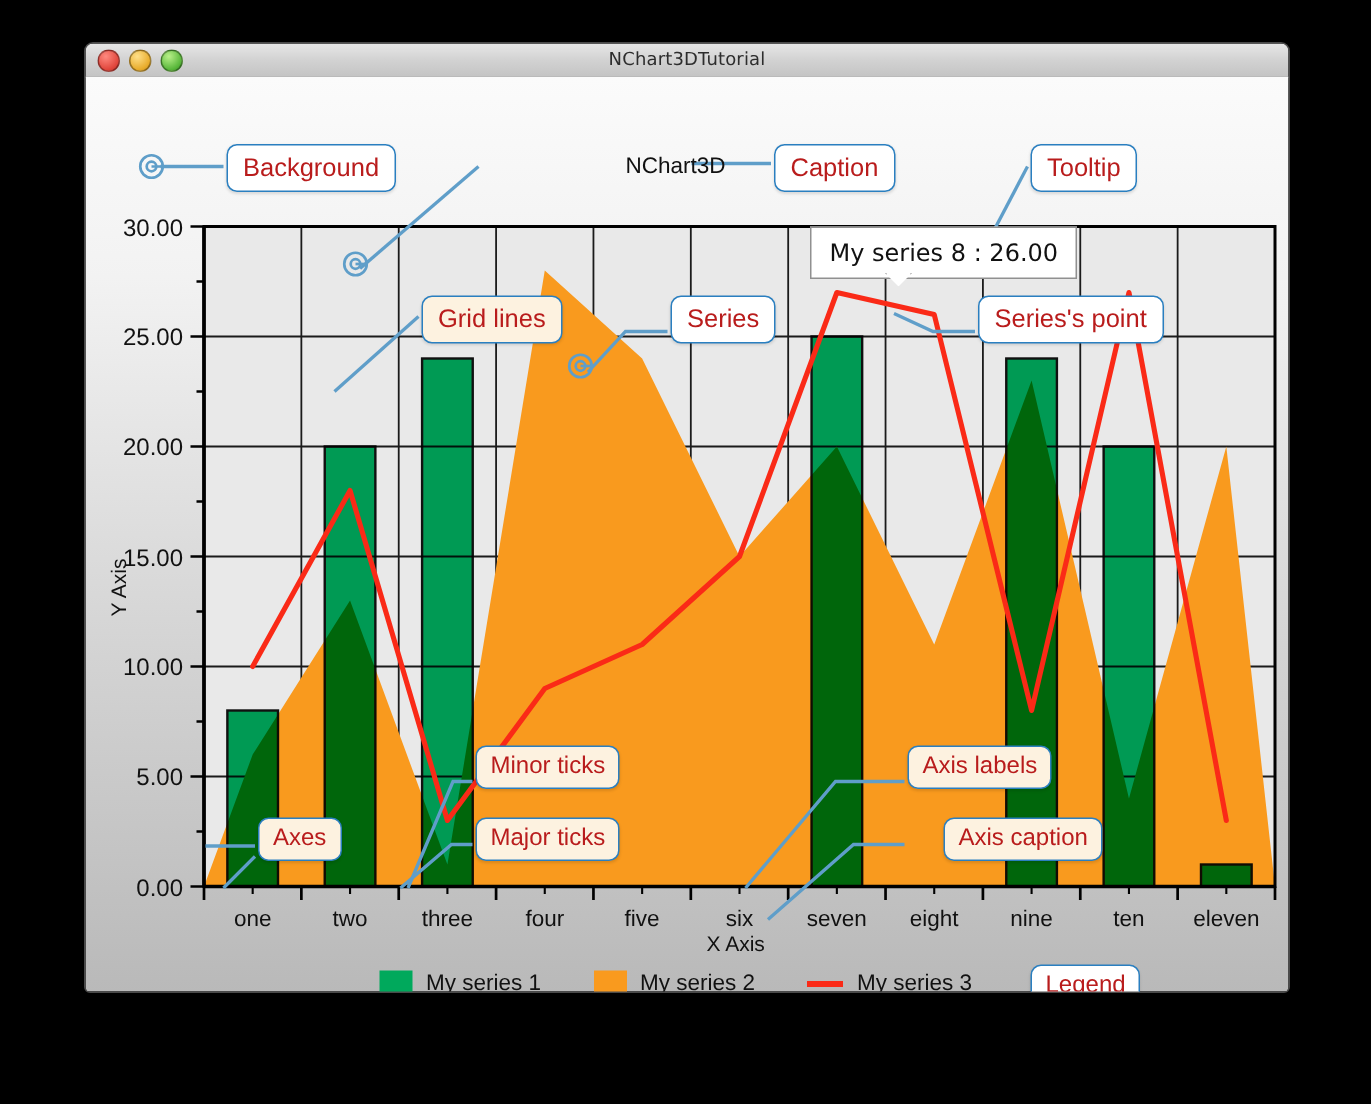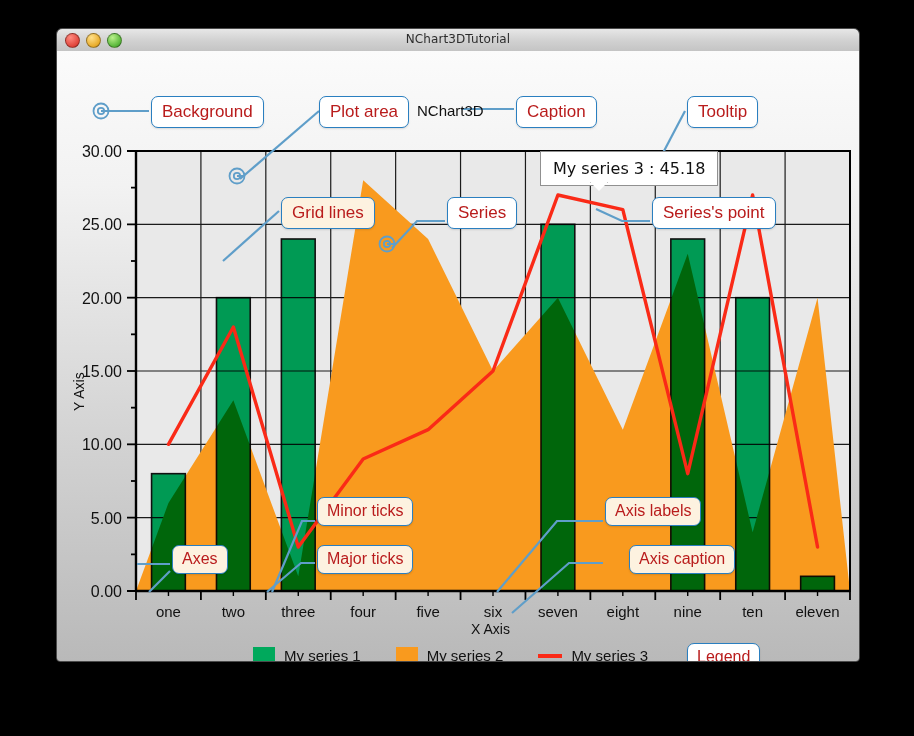--- a/index.html
+++ b/index.html
@@ -191,25 +191,24 @@
           <path d="M 92 541 L 113 520" fill="none" stroke="#5f9ec9" stroke-width="2.2"></path>
           <path d="M 552 614 L 628 614" fill="none" stroke="#5f9ec9" stroke-width="2.2"></path>
         </svg>
 
       <div class="ycap" id="ycap" style="left:14px;top:360px;">Y Axis</div>
 
       <div class="axcap" id="xcap" style="left:414px;top:570px;">X Axis</div>
 
       <div class="axcap" style="left:360px;top:51px;font-size:15px;">NChart3D</div>
 
-      <div class="tooltip" style="left:483px;top:100px;">My series 3 : 45.18</div>
+      <div class="tooltip" style="left:483px;top:100px;">My series 8 : 26.00</div>
       <div class="tip-tail" style="left:533px;top:131px;"></div>
 
       <div class="callout co-white" style="left:94px;top:45px;">Background</div>
-      <div class="callout co-white" style="left:262px;top:45px;">Plot area</div>
       <div class="callout co-white" style="left:459px;top:45px;">Caption</div>
       <div class="callout co-white" style="left:630px;top:45px;">Tooltip</div>
 
       <div class="callout co-cream" style="left:224px;top:146px;">Grid lines</div>
       <div class="callout co-white" style="left:390px;top:146px;">Series</div>
       <div class="callout co-white" style="left:595px;top:146px;">Series's point</div>
 
       <div class="callout co-cream co-sm" style="left:260px;top:446px;">Minor ticks</div>
       <div class="callout co-cream co-sm" style="left:260px;top:494px;">Major ticks</div>
       <div class="callout co-cream co-sm" style="left:548px;top:446px;">Axis labels</div>

